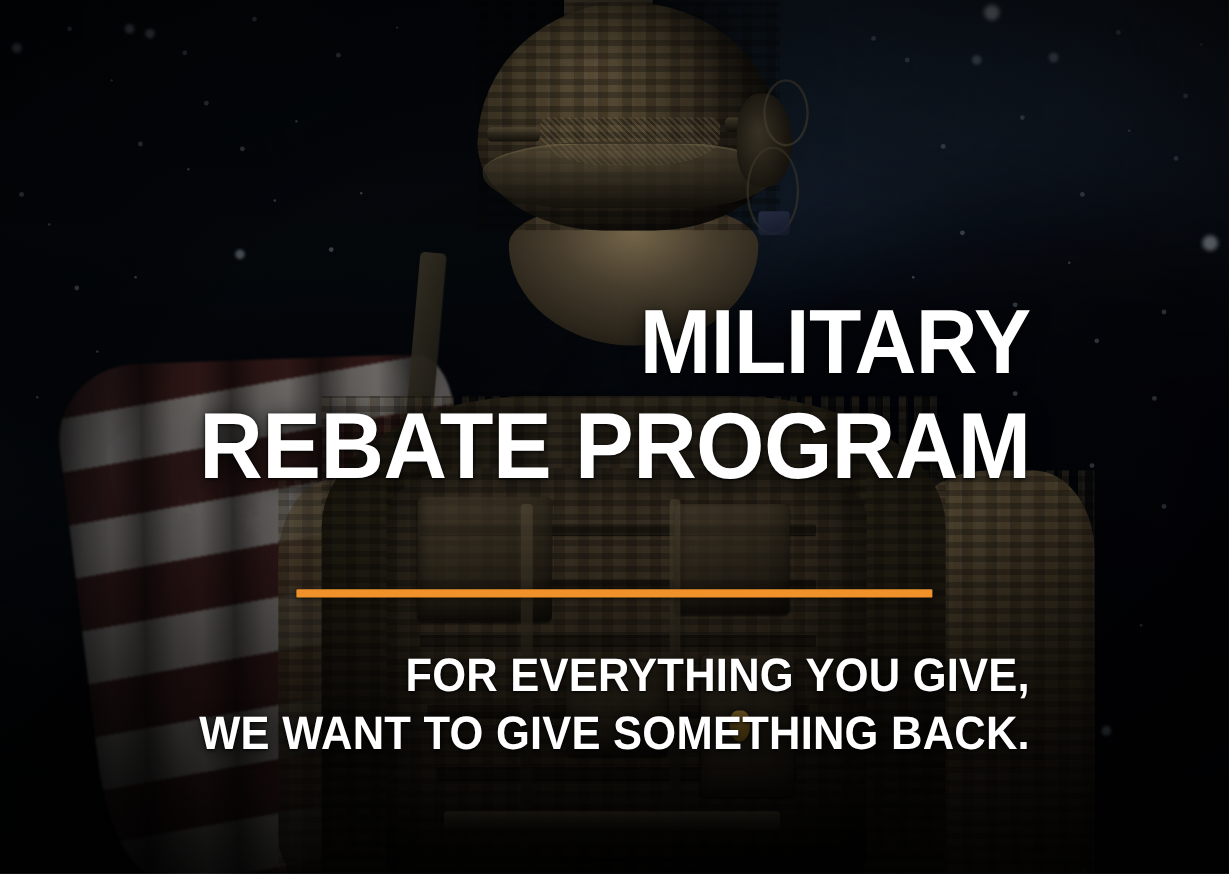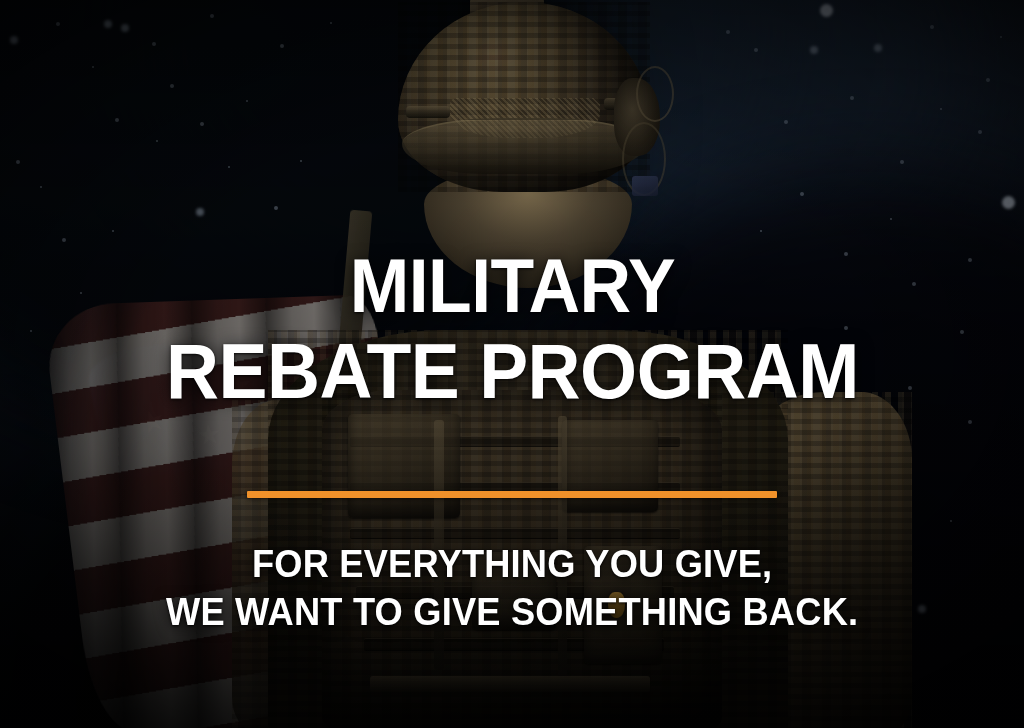--- a/index.html
+++ b/index.html
@@ -274,21 +274,21 @@
     pointer-events: none;
   }
 
   
   .content {
     position: absolute;
     inset: 0;
     display: flex;
     flex-direction: column;
     align-items: center;
-    text-align: center;
+    text-align: right;
   }
   .headline {
     color: #ffffff;
     font-weight: 700;
     font-size: 76px;
     line-height: .98;
     letter-spacing: -0.5px;
     text-shadow: 0 3px 18px rgba(0,0,0,.75), 0 1px 3px rgba(0,0,0,.9);
     transform: scaleX(.94);
   }

